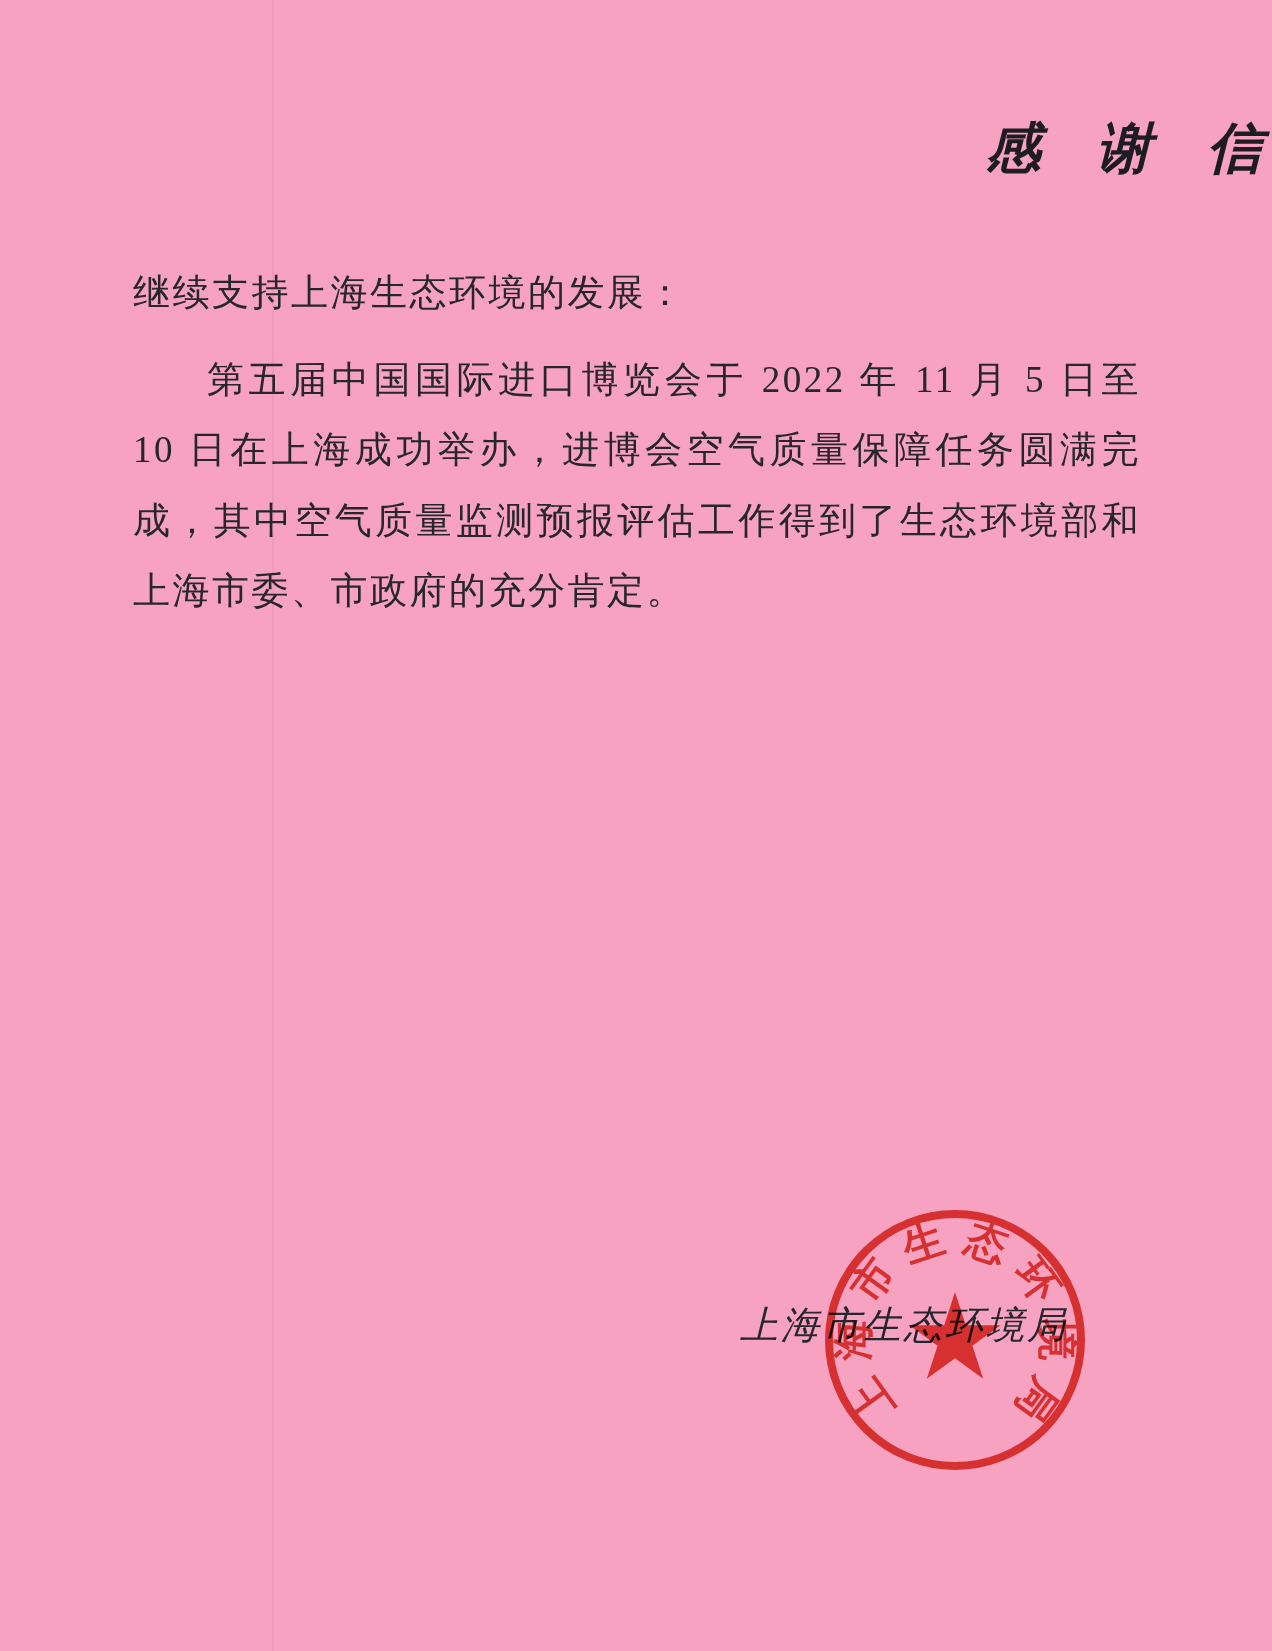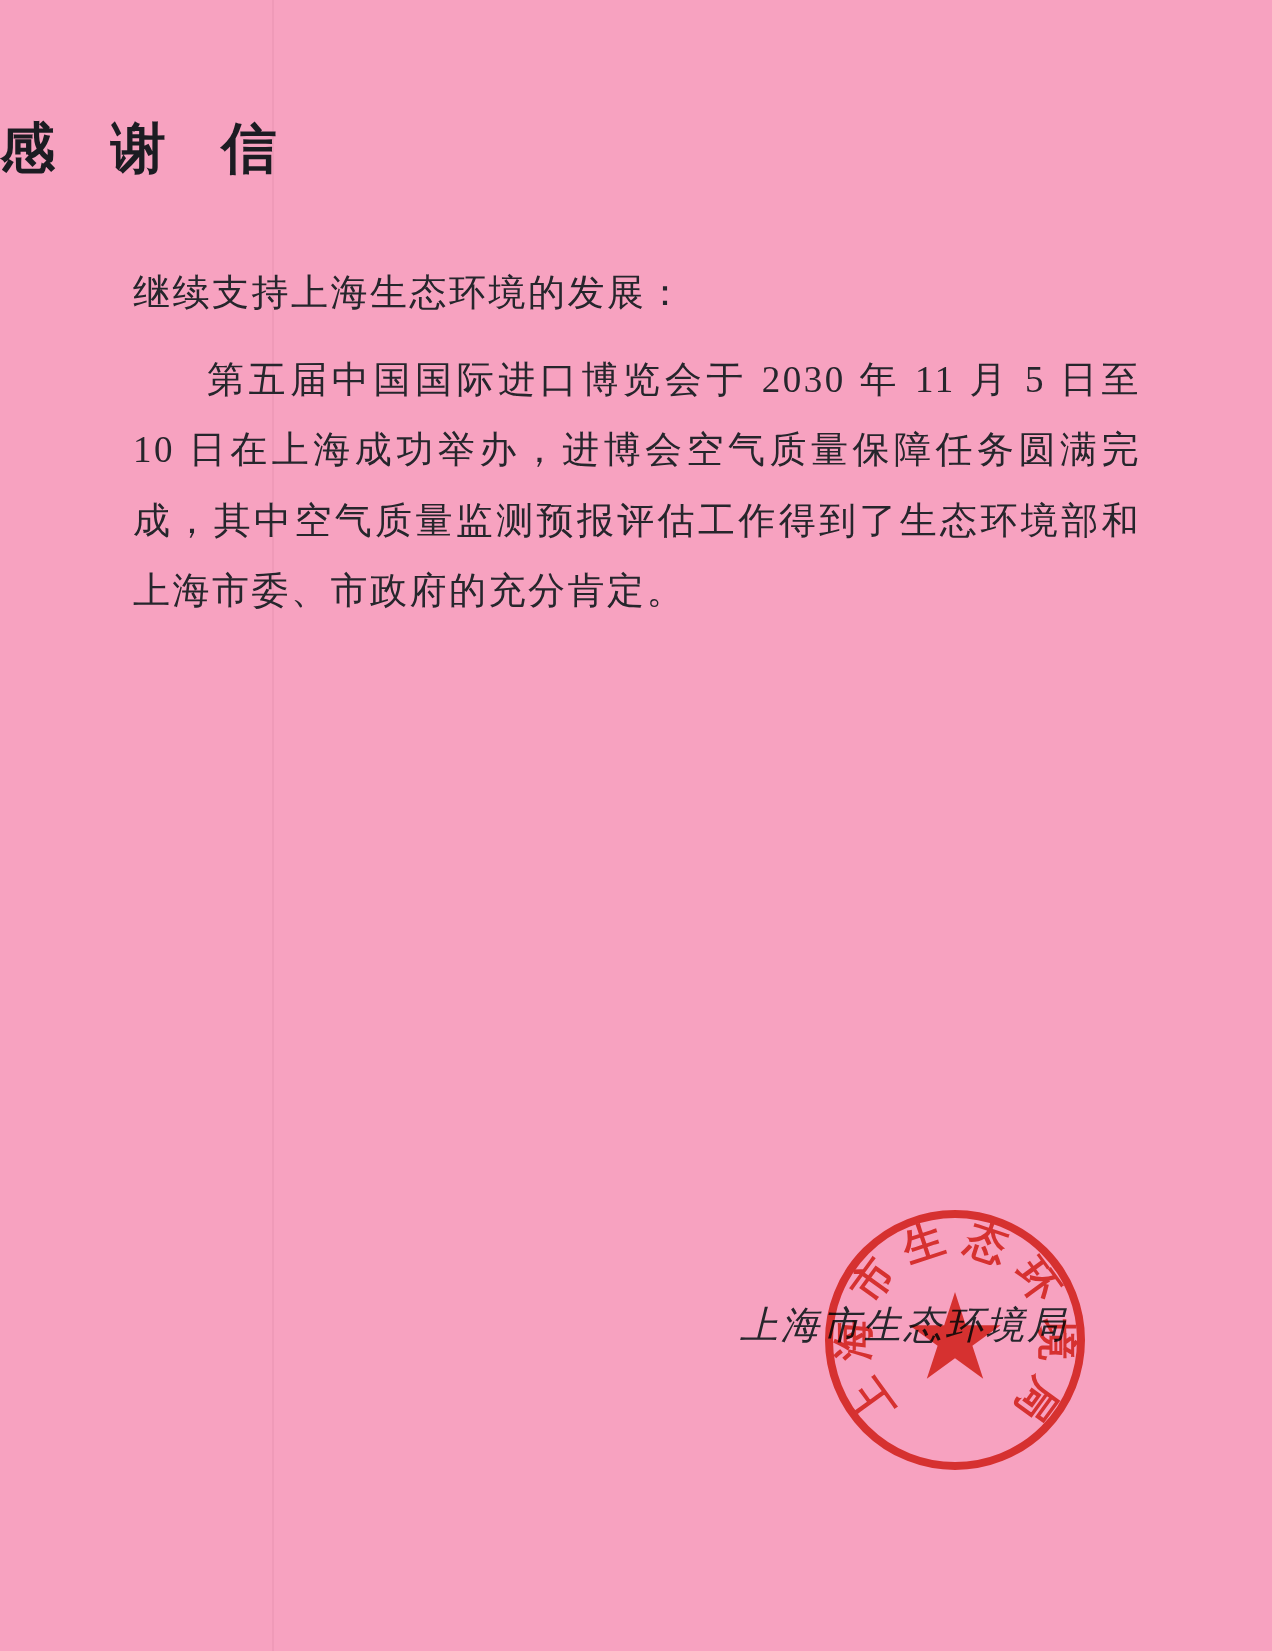--- a/index.html
+++ b/index.html
@@ -16,26 +16,27 @@
     position: absolute;
     left: 272px; top: 0; bottom: 0;
     width: 2px;
     background: rgba(120, 40, 70, 0.06);
   }
 
   .title {
     position: absolute;
     top: 112px; left: 0; right: 0;
     margin: 0;
-    text-align: left;
+    text-align: right;
     font-size: 55px;
     font-weight: bold;
     color: #1c1c22;
     letter-spacing: 10px;
     word-spacing: 22px;
+    font-style: italic;
   }
 
   .body-block {
     position: absolute;
     top: 258px;
     left: 133px;
     width: 1008px;
     color: #26262c;
     font-size: 37px;
     line-height: 70.5px;
@@ -85,21 +86,21 @@
 <body>
 
 <div class="page">
 
   <div class="crease"></div>
 
   <h1 class="title">感 谢 信</h1>
 
   <div class="body-block">
     <p class="salutation">继续支持上海生态环境的发展：</p>
-    <p class="para">第五届中国国际进口博览会于 2030 年 11 月 5 日至 10 日在上海成功举办，进博会空气质量保障任务圆满完成，其中空气质量监测预报评估工作得到了生态环境部和上海市委、市政府的充分肯定。</p>
+    <p class="para">第五届中国国际进口博览会于 2022 年 11 月 5 日至 10 日在上海成功举办，进博会空气质量保障任务圆满完成，其中空气质量监测预报评估工作得到了生态环境部和上海市委、市政府的充分肯定。</p>
   </div>
 
   <div class="signature-block">
     <p class="signer">上海市生态环境局</p>
   </div>
 
   <svg class="seal" viewBox="-140 -140 280 280" aria-hidden="true">
     <circle cx="0" cy="0" r="126" fill="none" stroke="#d93425" stroke-width="8"></circle>
     <path fill="#d93425" d="M 0,-48 L 10.8,-14.8 L 45.7,-14.8 L 17.4,5.7 L 28.2,38.8 L 0,18.3 L -28.2,38.8 L -17.4,5.7 L -45.7,-14.8 L -10.8,-14.8 Z"></path>
     <g fill="#d93425">

